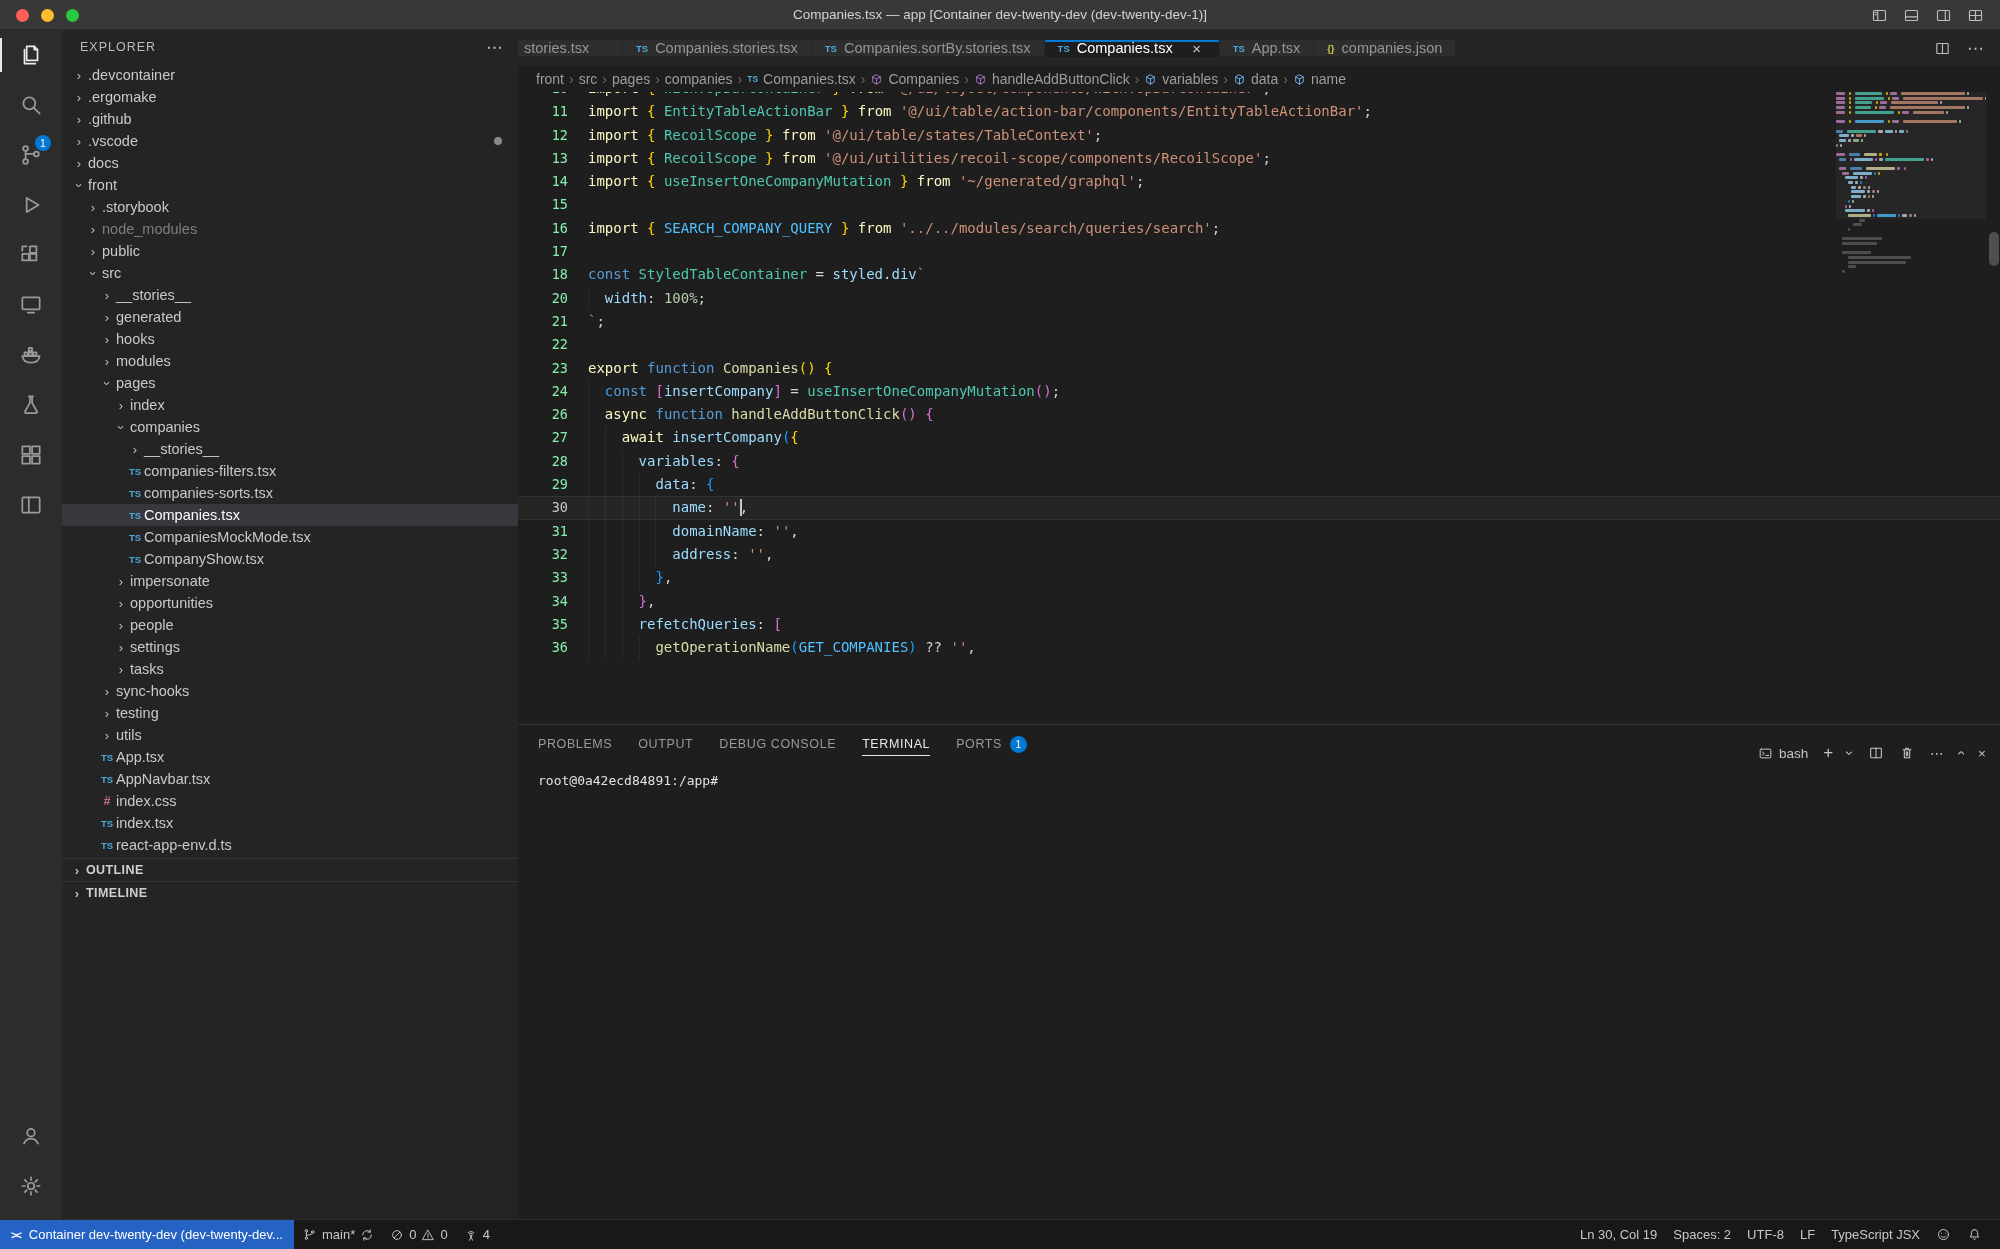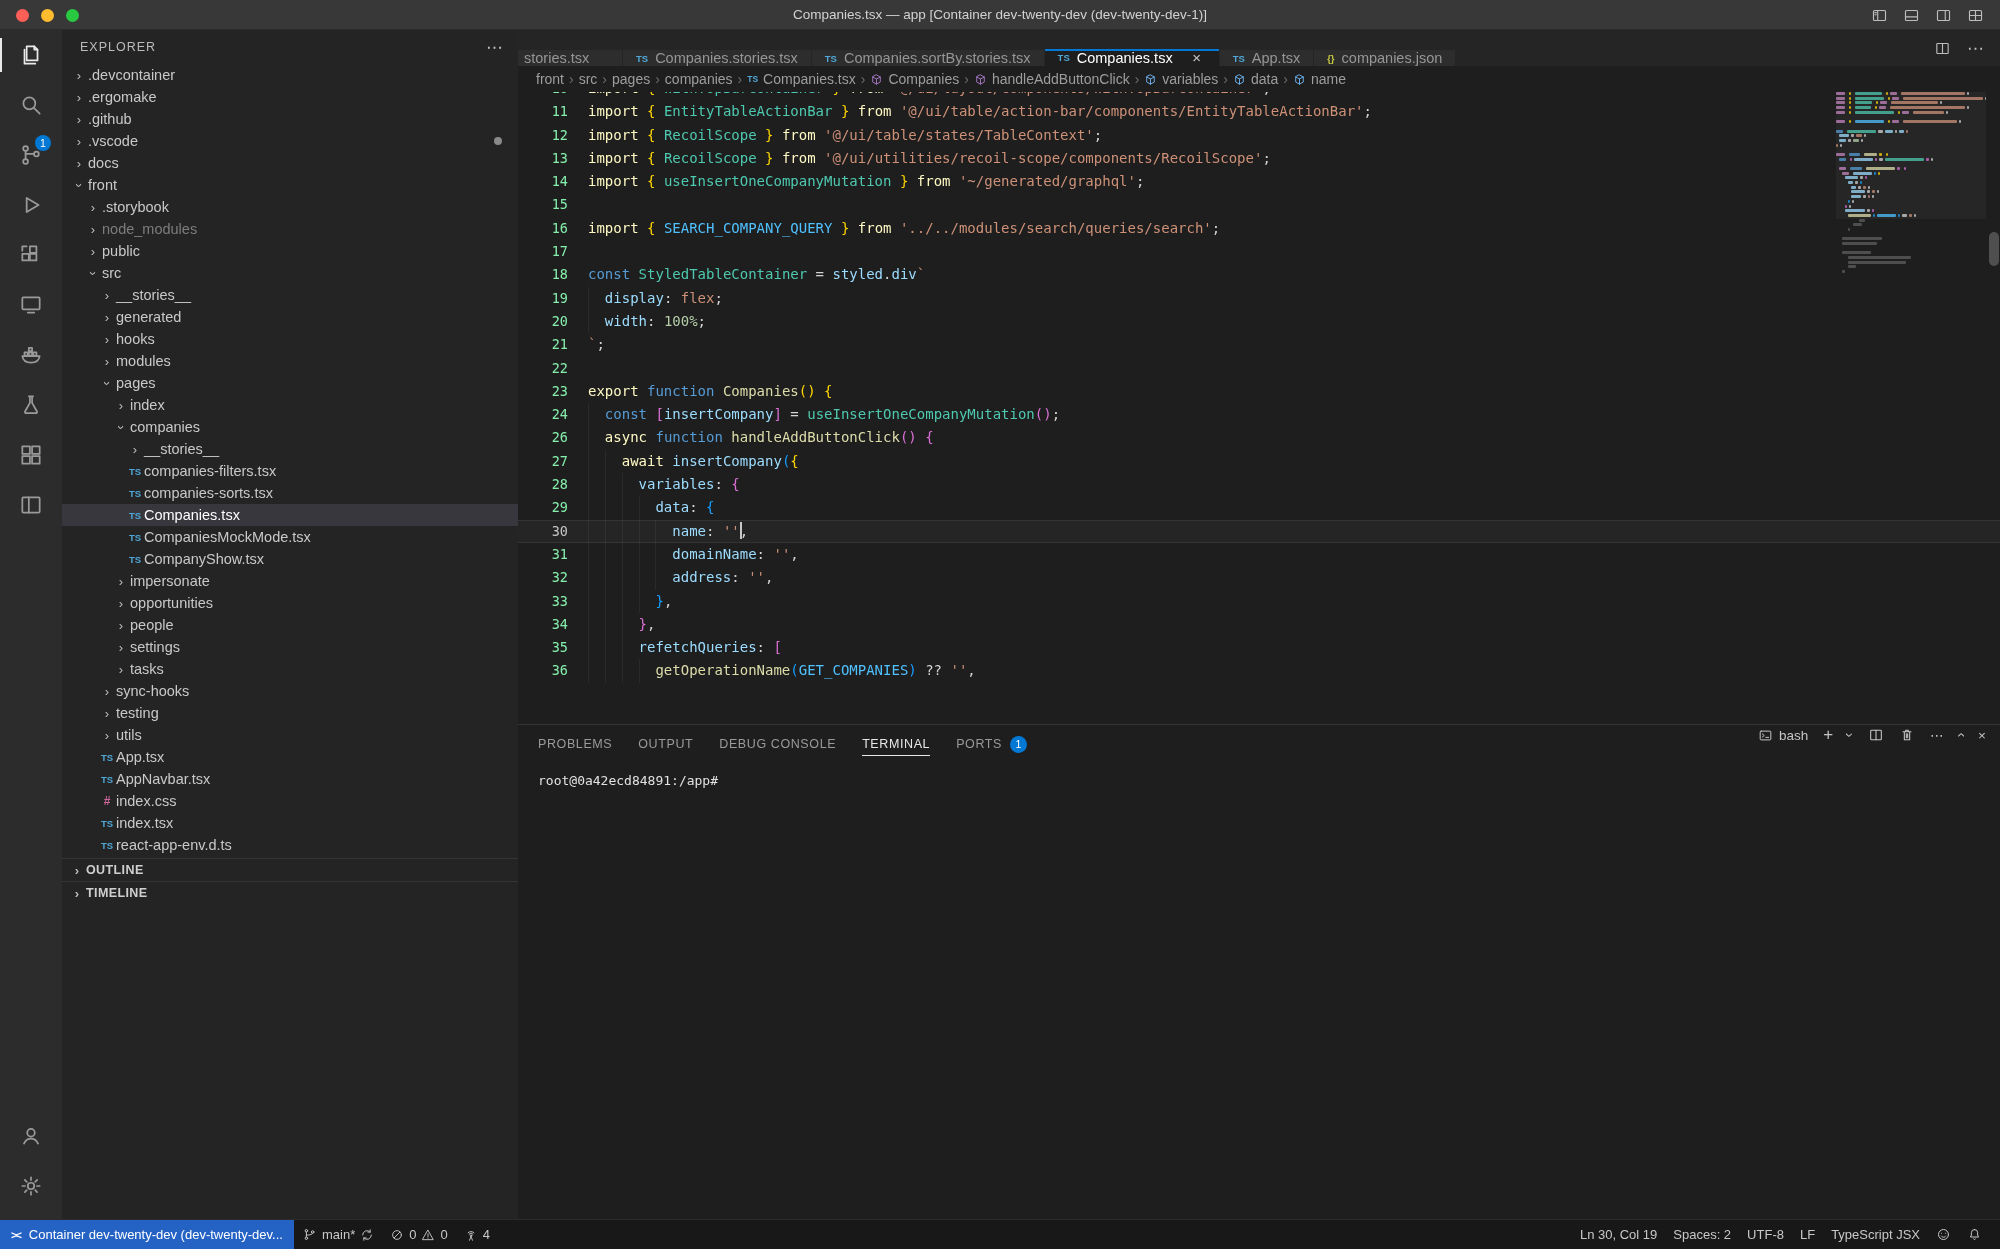--- a/index.html
+++ b/index.html
@@ -50,21 +50,21 @@
   .mod-dot{width:8px;height:8px;border-radius:50%;background:#8a8a8a;margin-left:auto;margin-right:16px;flex:none;}
   #tree-bottom{margin-top:2px;}
   #tree-bottom .tree-row{font-weight:700;font-size:12.5px;letter-spacing:.4px;color:#cfcfcf;
                          border-top:1px solid rgba(128,128,128,.18);}
 
   
   .editor-col{flex:1;display:flex;flex-direction:column;min-width:0;background:#1e1e1e;}
 
   
   .tabs{height:36px;background:#252526;display:flex;align-items:stretch;flex:none;}
-  .tabs-list{display:flex;align-items:flex-end;min-width:0;}
+  .tabs-list{display:flex;align-items:center;min-width:0;}
   .tab{display:flex;align-items:center;gap:7px;padding:0 13px;background:#2d2d2d;color:#969696;
        font-size:14.5px;border-right:1px solid #252526;position:relative;cursor:pointer;white-space:nowrap;}
   .tab.partial{width:92px;overflow:hidden;padding:0 6px;}
   .tab.active{background:#1e1e1e;color:#fff;}
   .tab.active::before{content:"";position:absolute;left:0;right:0;top:0;height:2px;background:var(--accent);}
   .tab-ico{font-weight:700;font-size:9.5px;}
   .tab .close{margin-left:8px;font-size:15px;color:#c5c5c5;width:18px;text-align:center;border-radius:4px;}
   .tabs-right{margin-left:auto;display:flex;align-items:center;gap:16px;padding:0 16px;color:#bdbdbd;flex:none;}
   .dots{font-size:17px;cursor:pointer;}
 
@@ -91,21 +91,21 @@
   .cursor{display:inline-block;width:2px;height:17px;background:#c8c8c8;vertical-align:middle;
           margin-top:-2px;margin-right:-2px;}
   .minimap{position:absolute;top:0;right:14px;width:150px;bottom:0;overflow:hidden;}
   .mm-view{position:absolute;top:0;left:0;right:0;background:rgba(255,255,255,.04);}
   .mm-row{height:3px;margin-bottom:1.7px;display:flex;}
   .mm-seg{height:3px;border-radius:1px;margin-right:2px;flex:none;}
   .scroll-thumb{position:absolute;right:1px;top:140px;width:10px;height:34px;background:rgba(121,121,121,.55);border-radius:5px;}
 
   
   .panel{flex:1;border-top:1px solid #333;display:flex;flex-direction:column;background:#1e1e1e;min-height:0;}
-  .panel-header{height:38px;display:flex;align-items:flex-start;padding:0 14px 0 20px;flex:none;}
+  .panel-header{height:38px;display:flex;align-items:flex-end;padding:0 14px 0 20px;flex:none;}
   .panel-tabs{display:flex;align-items:stretch;height:100%;}
   .panel-tab{margin-right:26px;font-size:12.5px;letter-spacing:.6px;color:#9a9a9a;display:flex;
              align-items:center;gap:8px;position:relative;cursor:pointer;}
   .panel-tab.active{color:#e7e7e7;}
   .panel-tab.active::after{content:"";position:absolute;left:0;right:0;bottom:7px;height:1px;background:#e7e7e7;}
   .ports-badge{min-width:17px;height:17px;border-radius:9px;background:var(--badge);color:#fff;
                font-size:10.5px;display:flex;align-items:center;justify-content:center;letter-spacing:0;}
   .panel-right{margin-left:auto;display:flex;align-items:center;gap:15px;color:#c5c5c5;font-size:13.5px;}
   .shell-item{display:flex;align-items:center;gap:6px;cursor:pointer;}
   .pi{cursor:pointer;display:inline-block;text-align:center;}
@@ -563,24 +563,20 @@
             <div class="gutter">16</div>
             <div class="line-content"><span class="t-kw">import</span><span class="t-pn"> </span><span class="t-b1">{</span><span class="t-pn"> </span><span class="t-cnst">SEARCH_COMPANY_QUERY</span><span class="t-pn"> </span><span class="t-b1">}</span><span class="t-kw"> from</span><span class="t-pn"> </span><span class="t-str">'../../modules/search/queries/search'</span><span class="t-pn">;</span></div>
           </div>
           <div class="code-line">
             <div class="gutter">17</div>
             <div class="line-content"></div>
           </div>
           <div class="code-line">
             <div class="gutter">18</div>
             <div class="line-content"><span class="t-st">const</span><span class="t-pn"> </span><span class="t-cls">StyledTableContainer</span><span class="t-pn"> = </span><span class="t-var">styled</span><span class="t-pn">.</span><span class="t-var">div</span><span class="t-str">`</span></div>
-          </div>
-          <div class="code-line">
-            <div class="gutter">19</div>
-            <div class="line-content"><span class="guide" style="left: 0px;"></span><span class="t-pn">  </span><span class="t-var">display</span><span class="t-pn">: </span><span class="t-str">flex</span><span class="t-pn">;</span></div>
           </div>
           <div class="code-line">
             <div class="gutter">20</div>
             <div class="line-content"><span class="guide" style="left: 0px;"></span><span class="t-pn">  </span><span class="t-var">width</span><span class="t-pn">: </span><span class="t-num">100%</span><span class="t-pn">;</span></div>
           </div>
           <div class="code-line">
             <div class="gutter">21</div>
             <div class="line-content"><span class="t-str">`</span><span class="t-pn">;</span></div>
           </div>
           <div class="code-line">

